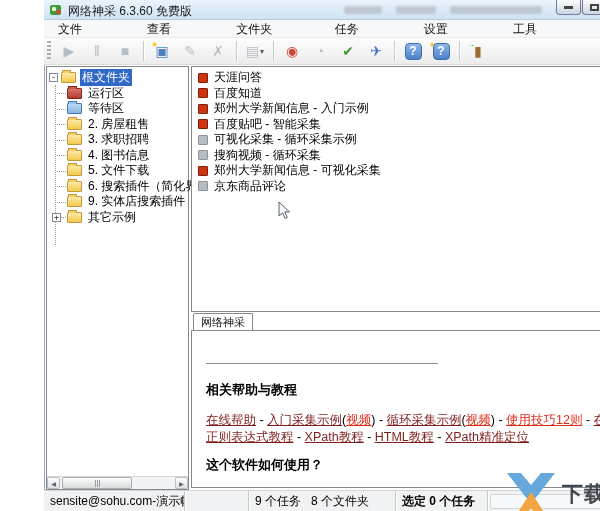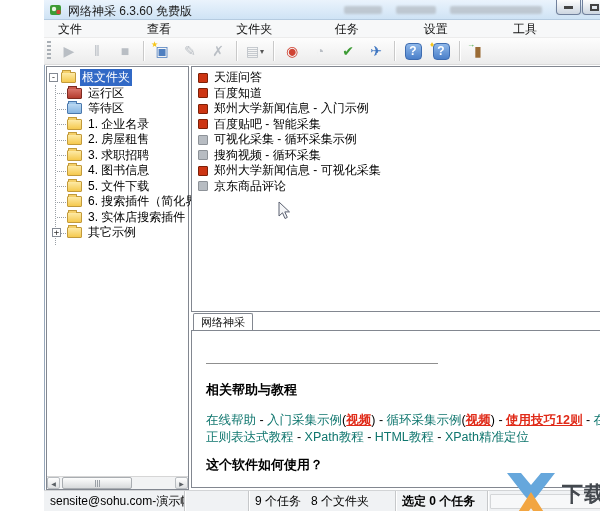--- a/index.html
+++ b/index.html
@@ -91,22 +91,22 @@
     border:1px solid #828790; border-bottom:none; border-radius:2px 2px 0 0;
     font-size:11px; display:flex; align-items:center; justify-content:center; color:#111; }
 
   
   .doc-content { position:absolute; left:0; top:0; right:13px; bottom:0;
     padding:12px 0 0 14px; overflow:hidden; }
   .doc-content h1 { font-size:21px; font-weight:bold; letter-spacing:1px; color:#000; }
   .rule { width:232px; border-top:1px solid #8f8f8f; margin:20px 0 17px 0; }
   .sec-head { font-size:13px; font-weight:bold; color:#000; }
   .links { margin-top:13px; font-size:12.5px; line-height:17px; white-space:nowrap; }
-  .links .b { color:#0f766e; }
-  .links .r { color:#e02a18; text-decoration:underline;font-weight:bold; }
+  .links .b { color:#7f1d1d; text-decoration:underline; }
+  .links .r { color:#e02a18; text-decoration:underline; }
   .links .p { color:#000; }
   .sec-head.usage { margin-top:10px; }
 
   
   .vscroll { position:absolute; right:0; top:0; width:13px; bottom:0;
     background:#f2f3f4; border-left:1px solid #d6d6d6; }
   .sb-arrow { width:13px; height:12px; display:flex; align-items:center; justify-content:center;
     font-size:6px; color:#5c6166; background:linear-gradient(#fefefe,#dfe1e3);
     border:1px solid #b9bdc1; border-radius:2px; }
   .vscroll .down { position:absolute; bottom:0; }
@@ -251,45 +251,41 @@
         <div class="tree-row child">
           <span class="folder red"></span>
           <span class="tree-label">运行区</span>
         </div>
         <div class="tree-row child">
           <span class="folder blue"></span>
           <span class="tree-label">等待区</span>
         </div>
         <div class="tree-row child">
           <span class="folder yellow"></span>
-          <span class="tree-label">1. 企业名录</span>
-        </div>
-        <div class="tree-row child">
-          <span class="folder yellow"></span>
           <span class="tree-label">2. 房屋租售</span>
         </div>
         <div class="tree-row child">
           <span class="folder yellow"></span>
           <span class="tree-label">3. 求职招聘</span>
         </div>
         <div class="tree-row child">
           <span class="folder yellow"></span>
           <span class="tree-label">4. 图书信息</span>
         </div>
         <div class="tree-row child">
           <span class="folder yellow"></span>
           <span class="tree-label">5. 文件下载</span>
         </div>
         <div class="tree-row child">
           <span class="folder yellow"></span>
           <span class="tree-label">6. 搜索插件（简化界面）</span>
         </div>
         <div class="tree-row child">
           <span class="folder yellow"></span>
-          <span class="tree-label">3. 实体店搜索插件</span>
+          <span class="tree-label">9. 实体店搜索插件</span>
         </div>
         <div class="tree-row child" style="padding-left: 18px;">
           <span class="expander" style="position: absolute; left: 3px;">+</span>
           <span class="folder yellow"></span>
           <span class="tree-label">其它示例</span>
         </div>
       </div>
     <div class="hscroll">
       <span class="sb-arrow left">◀</span>
       <div class="hthumb">

